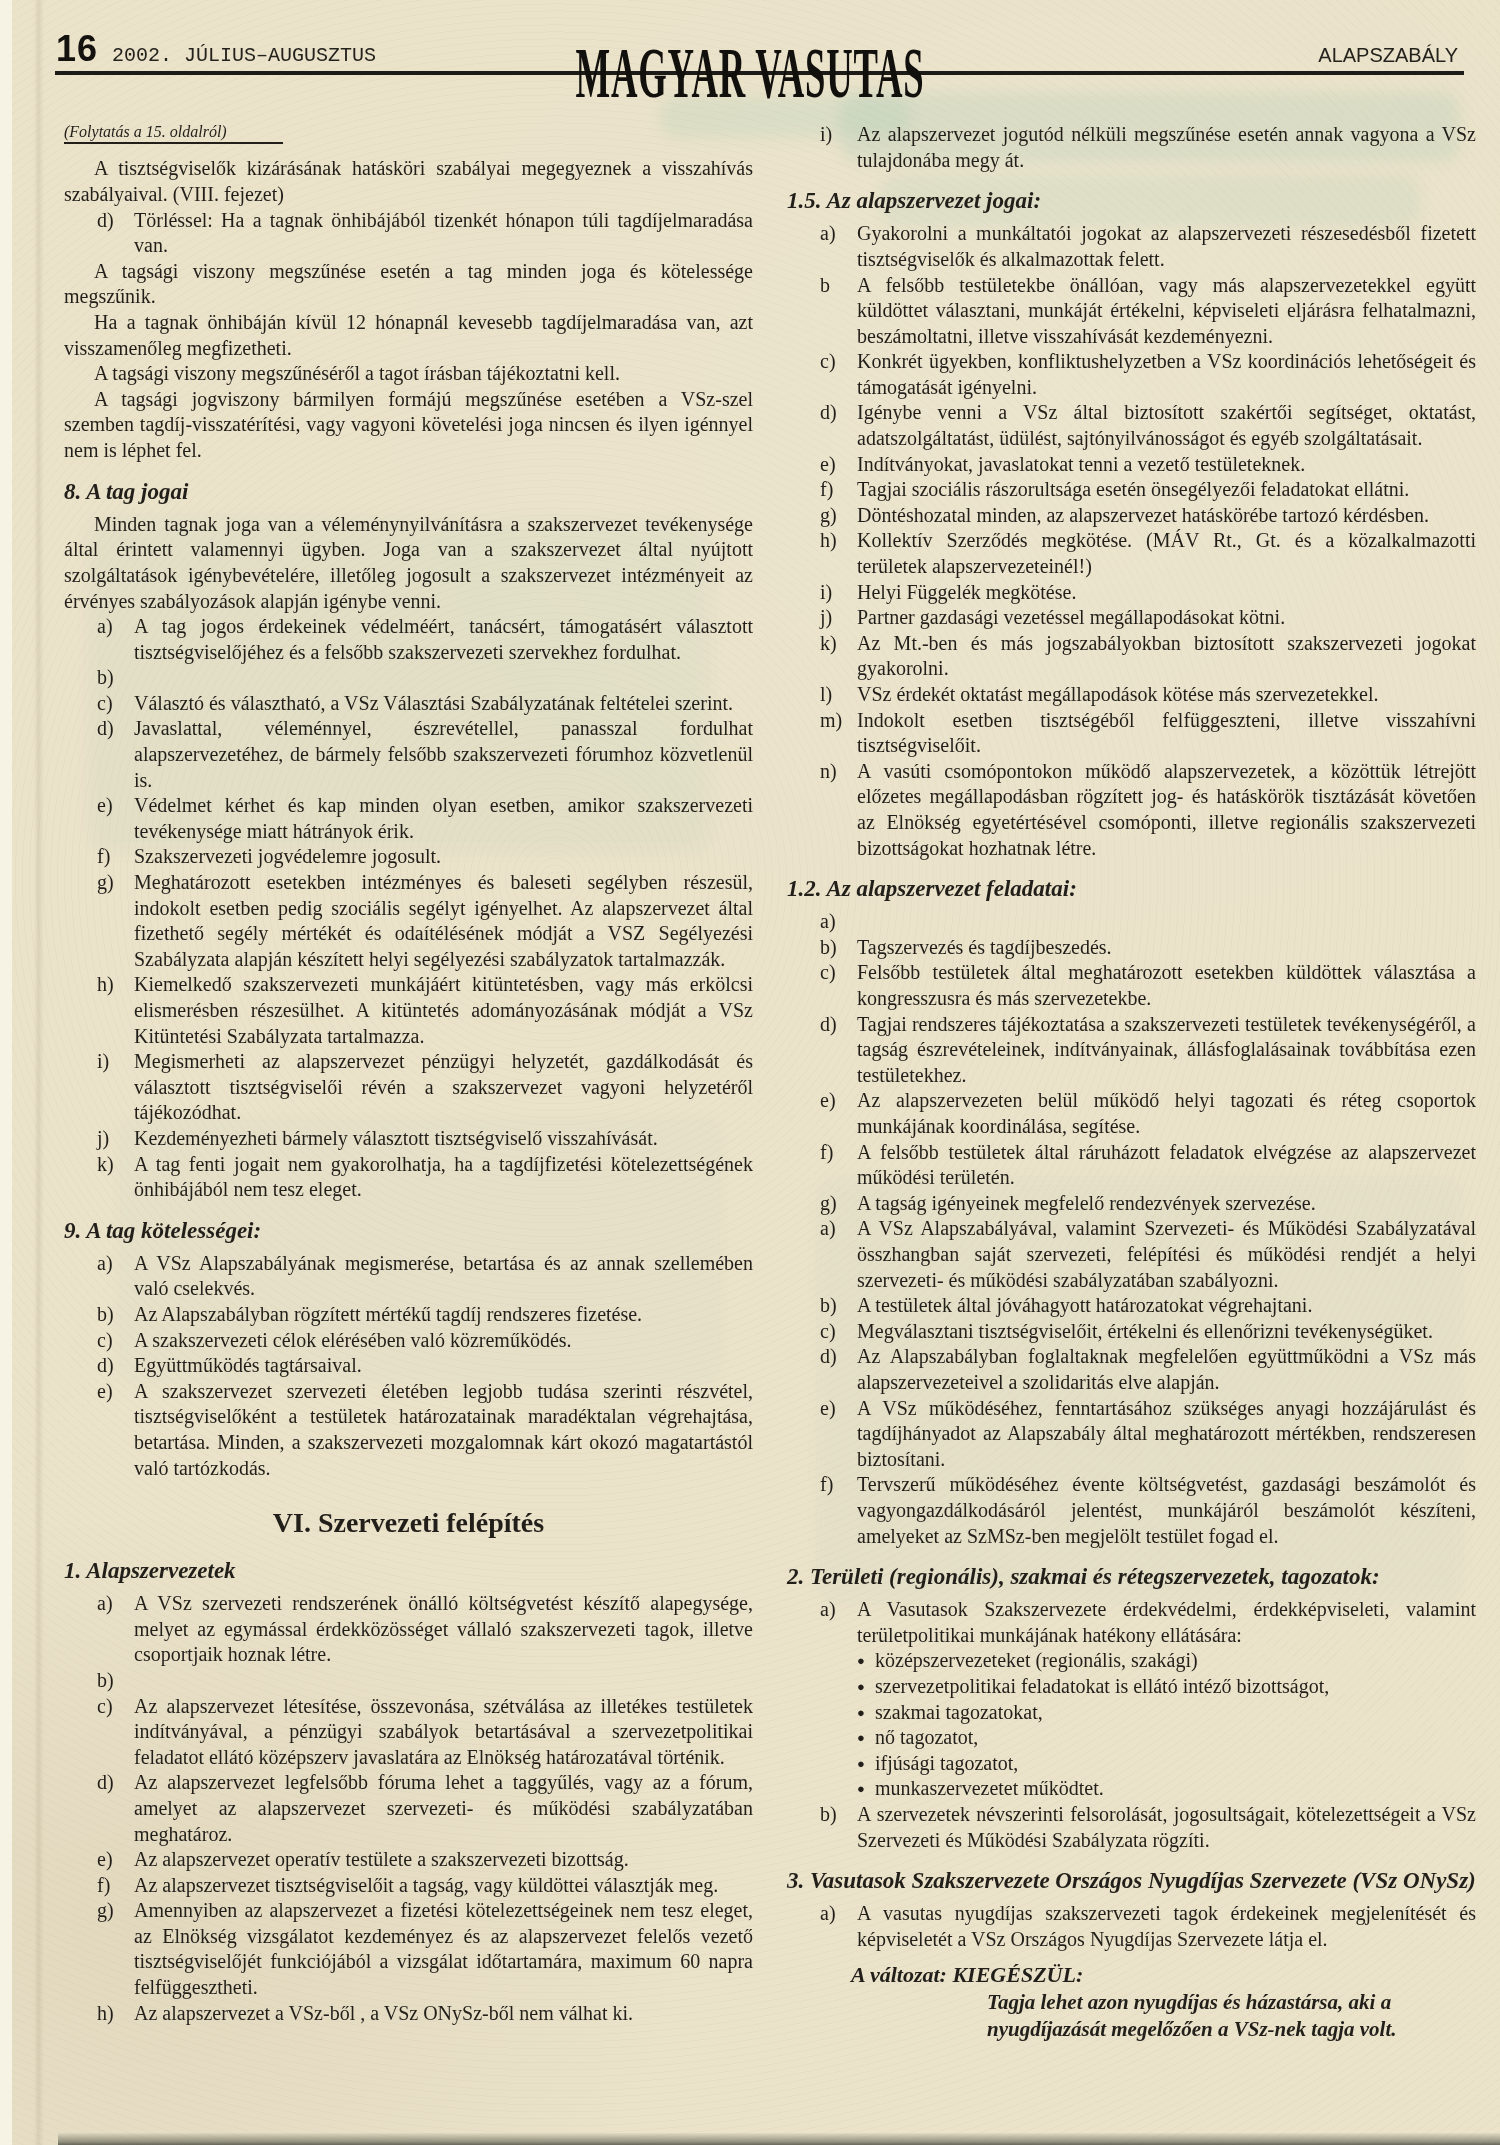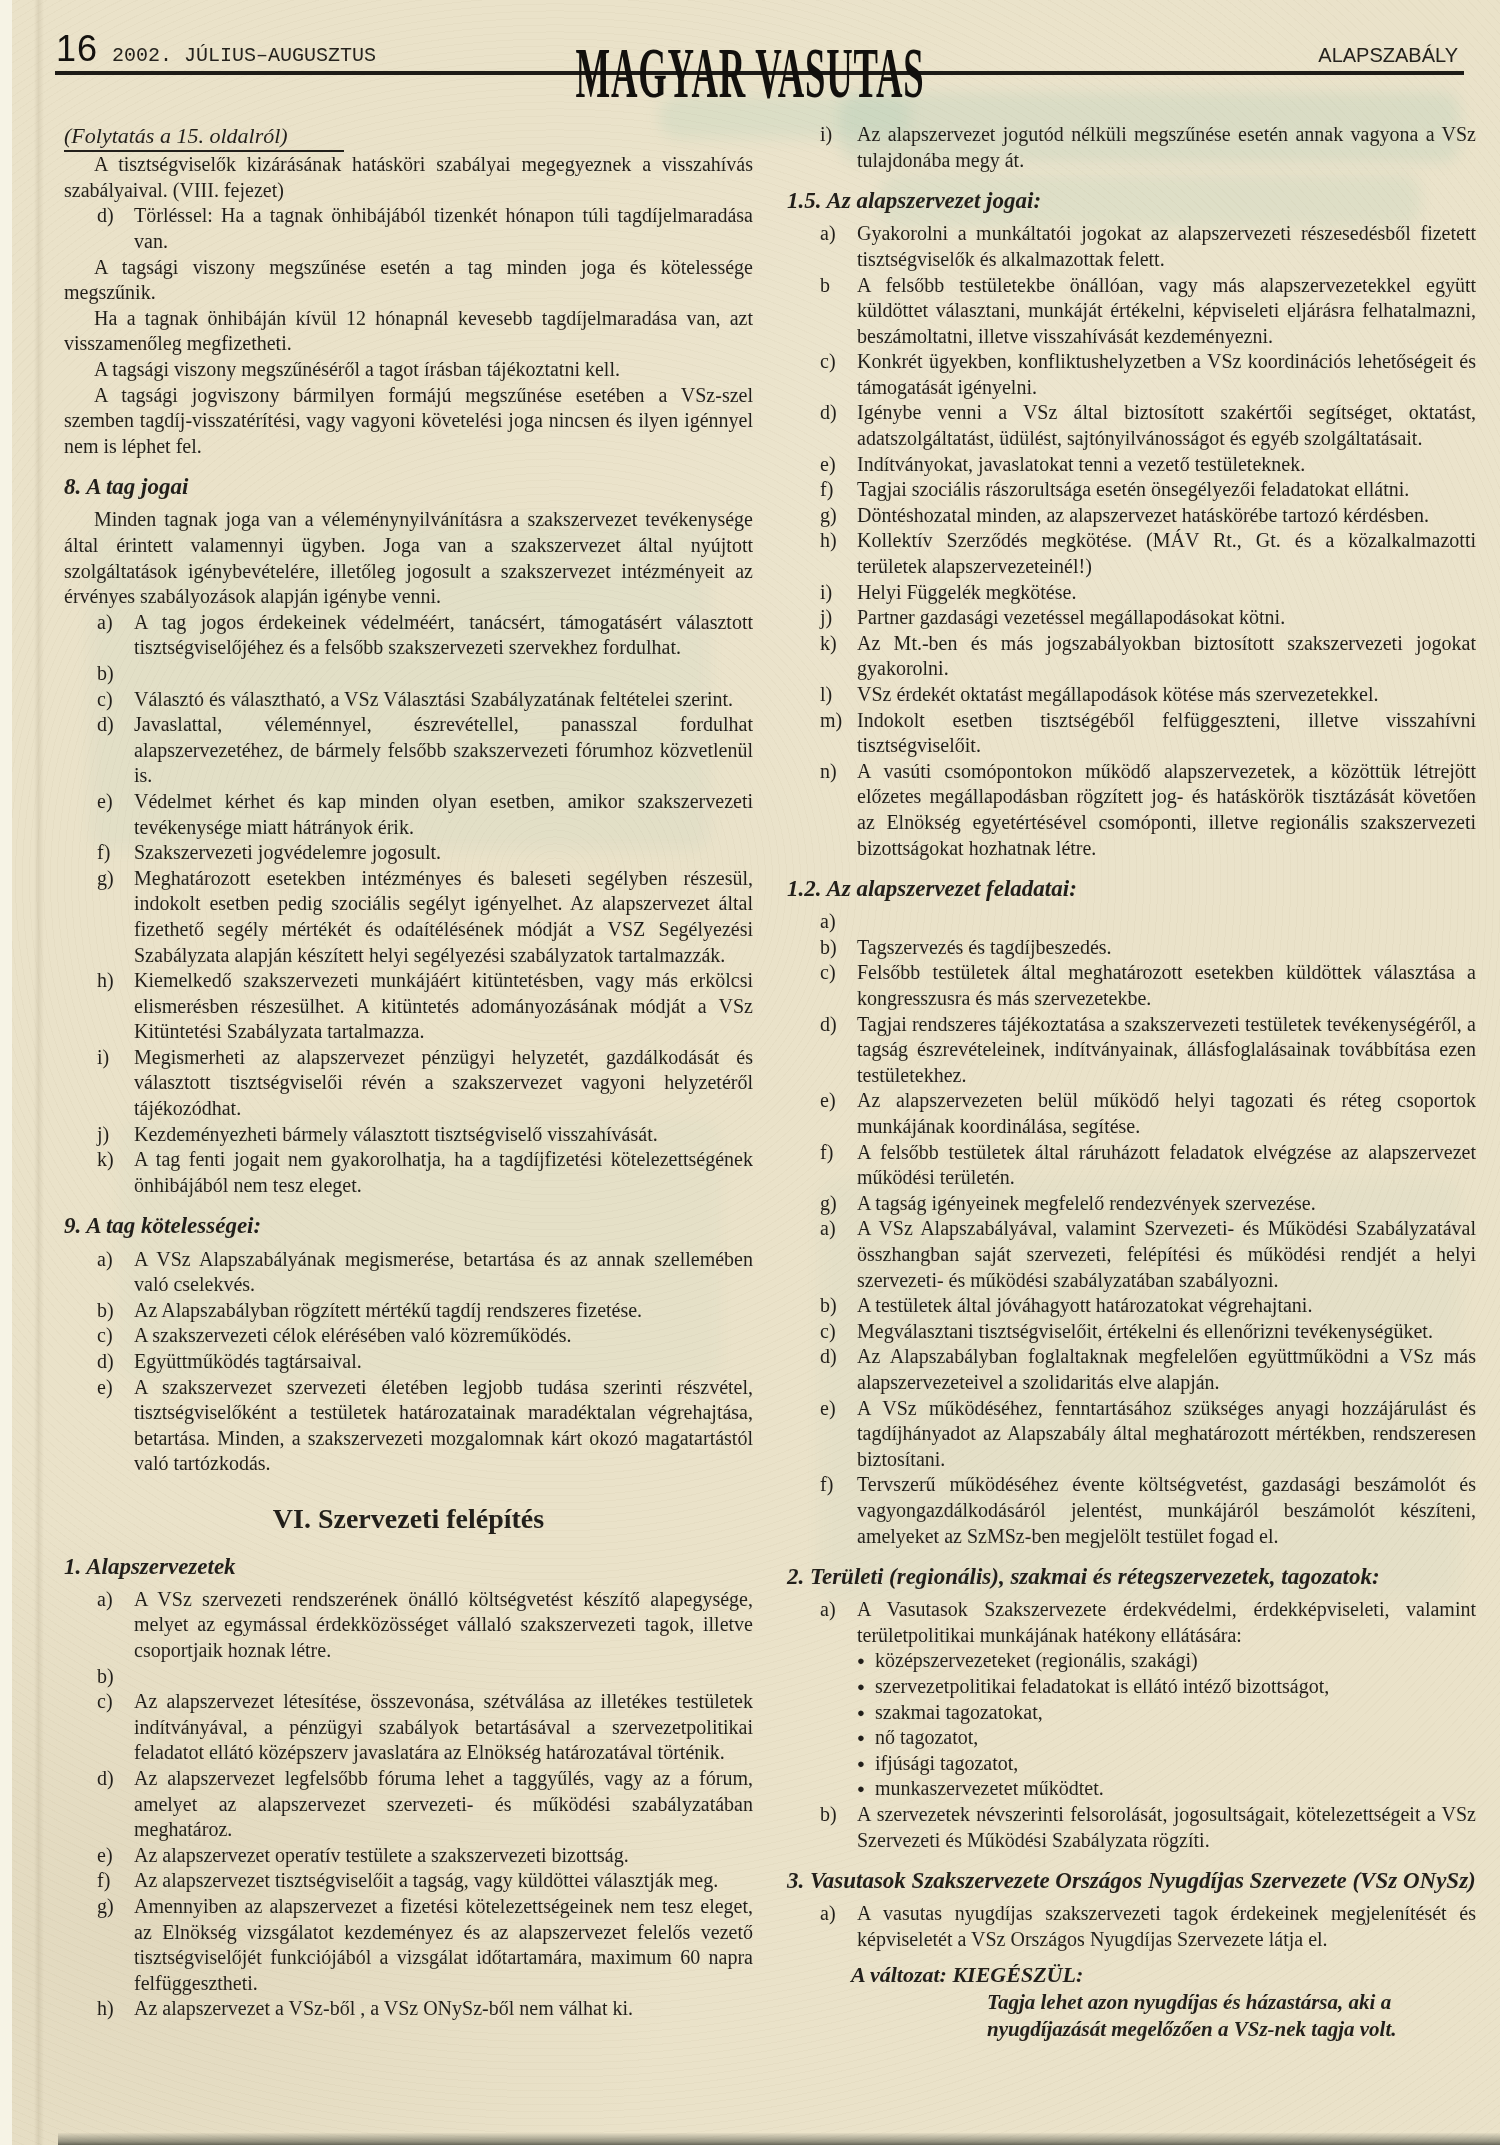--- a/index.html
+++ b/index.html
@@ -28,37 +28,37 @@
   .g2{left:880px;top:175px;width:540px;height:52px;background:rgba(128,188,168,0.12);}
   .g3{left:660px;top:96px;width:250px;height:42px;background:rgba(128,188,168,0.14);}
   .g4{left:90px;top:520px;width:620px;height:330px;background:rgba(134,190,172,0.07);}
   .g5{left:820px;top:1180px;width:640px;height:420px;background:rgba(134,190,172,0.06);}
   .g6{left:120px;top:1120px;width:600px;height:260px;background:rgba(134,190,172,0.05);}
 
   
   .hdr{position:absolute;left:0;top:0;right:0;height:120px;}
   .hdr-rule{position:absolute;left:55px;right:36px;top:71px;height:4px;background:#1d1b17;}
   .page-num{position:absolute;left:56px;top:28px;
-    font-family:"Liberation Sans","DejaVu Sans",sans-serif;font-weight:normal;font-size:36px;letter-spacing:1px;color:#14120f;}
+    font-family:"Liberation Sans","DejaVu Sans",sans-serif;font-weight:bold;font-size:36px;letter-spacing:1px;color:#14120f;}
   .hdr-date{position:absolute;left:112px;top:44px;
     font-family:Liberation Mono, monospace;font-size:20px;color:#24221d;}
   .hdr-section{position:absolute;right:42px;top:44px;
     font-family:"Liberation Sans","DejaVu Sans",sans-serif;font-size:20px;color:#24221d;}
   .masthead{position:absolute;left:50%;top:30px;transform:translateX(-50%) scale(0.78,1.55);transform-origin:center top;
     font-family:"Liberation Serif","DejaVu Serif",serif;font-weight:bold;font-size:47px;letter-spacing:1px;
     color:#12100d;white-space:nowrap;}
 
   
   .cols{position:absolute;left:64px;top:122px;right:24px;display:flex;gap:34px;}
   .col{width:689px;font-size:20px;line-height:1.28;text-align:justify;}
   .col.right{width:689px;}
 
   p{margin:0;}
   .para{text-indent:30px;}
-  .continuation{font-style:italic;font-size:22px;text-indent:0;margin-bottom:2px;}
+  .continuation{font-style:italic;font-size:16px;text-indent:0;margin-bottom:14px;}
   .continuation .cont-inner{border-bottom:2px solid #221f1a;padding-right:56px;padding-bottom:2px;}
 
   .sec-heading{font-style:italic;font-weight:bold;font-size:23px;margin:14px 0 7px 0;text-align:left;line-height:1.18;}
   .center-heading{font-weight:bold;font-size:28px;text-align:center;margin:24px 0 16px 0;}
 
   .list{margin:0;}
   .li{display:flex;align-items:flex-start;}
   .li-label{flex:0 0 37px;padding-left:33px;box-sizing:content-box;white-space:nowrap;}
   .li-body{flex:1;text-align:justify;}
   .bullet-line{display:flex;align-items:flex-start;}

